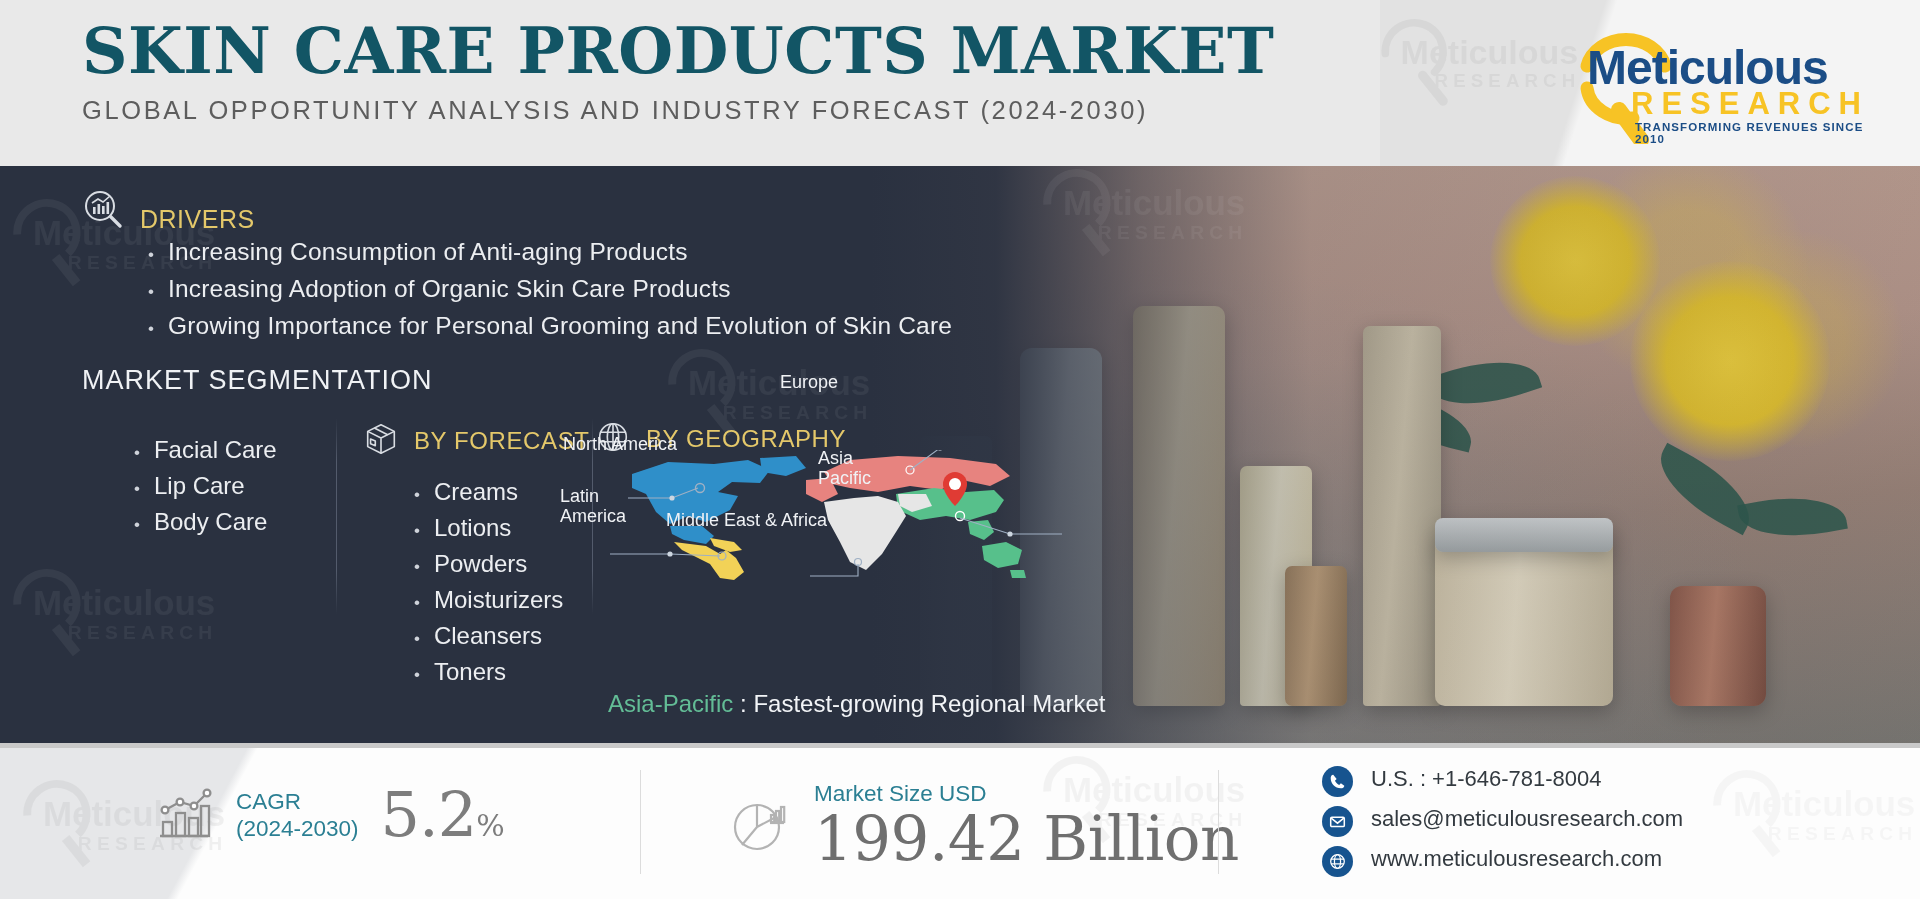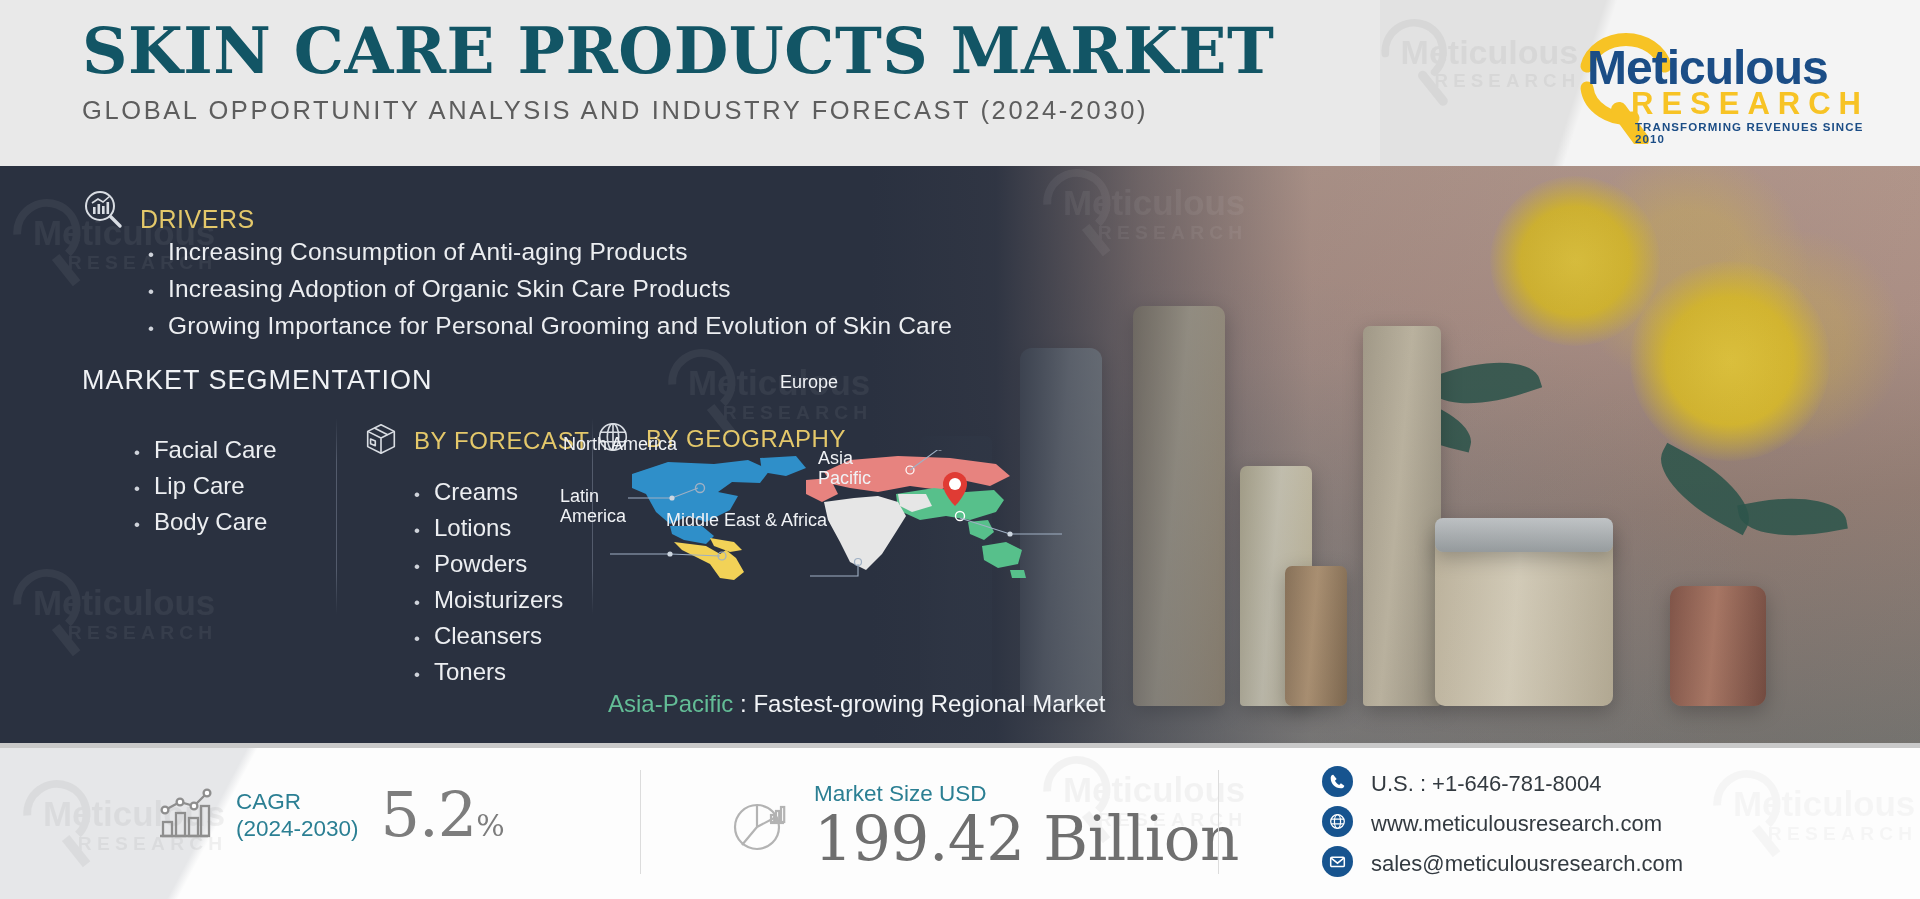--- a/index.html
+++ b/index.html
@@ -186,21 +186,21 @@
   .stat-big .unit { font-size:30px; }
   .stat-num-serif {
     font-family:"DejaVu Serif", serif;
     font-size:61px; color:#6f6f6f; line-height:1.05; letter-spacing:-.5px;
   }
   .footer-sep {
     position:absolute; top:770px; width:1px; height:104px; background:#dcdcdc;
   }
 
   .contacts { position:absolute; left:1322px; top:766px; }
-  .contact-row { display:flex; align-items:flex-end; gap:18px; margin-bottom:9px; }
+  .contact-row { display:flex; align-items:flex-start; gap:18px; margin-bottom:9px; }
   .contact-icon {
     width:31px; height:31px; border-radius:50%;
     background:#17548f; display:flex; align-items:center; justify-content:center;
     flex:0 0 auto;
   }
   .contact-txt { font-size:22px; color:#333a40; }
   .strip { position:absolute; left:0; top:0; width:1920px; height:5px; background:#c9c9c9; }
 </style>
 </head>
 <body>
@@ -548,33 +548,33 @@
       <span class="contact-icon">
         <svg width="17" height="17" viewBox="0 0 20 20">
             <path d="M5 2 C3 2 2 4 2 6 c0 7 5 12 12 12 2 0 4 -1 4 -3 l-4 -3 -2 2 c-2 -1 -4 -3 -5 -5 l2 -2 z" fill="#ffffff"></path>
           </svg>
       </span>
       <span class="contact-txt">U.S. : +1-646-781-8004</span>
     </div>
     <div class="contact-row">
       <span class="contact-icon">
         <svg width="17" height="17" viewBox="0 0 20 20">
+            <rect x="2" y="5" width="16" height="11" rx="1.4" fill="none" stroke="#ffffff" stroke-width="1.8"></rect>
+            <path d="M2.6 6 L10 12 L17.4 6" fill="none" stroke="#ffffff" stroke-width="1.8"></path>
+          </svg>
+      </span>
+      <span class="contact-txt">sales@meticulousresearch.com</span>
+    </div>
+    <div class="contact-row">
+      <span class="contact-icon">
+        <svg width="17" height="17" viewBox="0 0 20 20">
             <g fill="none" stroke="#ffffff" stroke-width="1.5">
               <circle cx="10" cy="10" r="8"></circle>
               <ellipse cx="10" cy="10" rx="3.6" ry="8"></ellipse>
               <path d="M2.4 7.2 h15.2 M2.4 12.8 h15.2"></path>
             </g>
           </svg>
       </span>
       <span class="contact-txt">www.meticulousresearch.com</span>
     </div>
-    <div class="contact-row">
-      <span class="contact-icon">
-        <svg width="17" height="17" viewBox="0 0 20 20">
-            <rect x="2" y="5" width="16" height="11" rx="1.4" fill="none" stroke="#ffffff" stroke-width="1.8"></rect>
-            <path d="M2.6 6 L10 12 L17.4 6" fill="none" stroke="#ffffff" stroke-width="1.8"></path>
-          </svg>
-      </span>
-      <span class="contact-txt">sales@meticulousresearch.com</span>
-    </div>
   </div>
 
 </div>
 
 </body></html>

